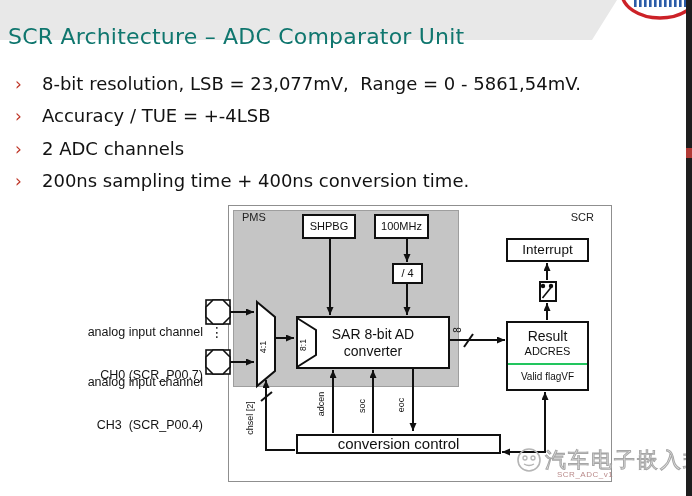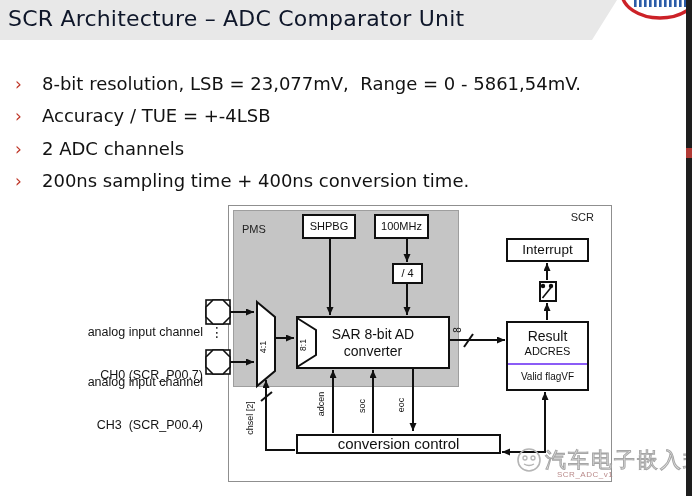--- a/index.html
+++ b/index.html
@@ -3,21 +3,21 @@
 <meta charset="utf-8">
 <style>
   html,body{margin:0;padding:0;}
   body{width:692px;height:496px;background:#fff;overflow:hidden;
        font-family:"DejaVu Sans",sans-serif;}
   #page{position:relative;width:692px;height:496px;overflow:hidden;}
 
   
   .titlebar{position:absolute;left:0;top:0;width:620px;height:40px;background:#e8e8e8;
             clip-path:polygon(0 0,617px 0,592px 40px,0 40px);}
-  .title{position:absolute;left:8px;top:6px;font-size:22px;color:#0f172a;letter-spacing:.2px;}
+  .title{position:absolute;left:8px;top:24px;font-size:22px;color:#0f766e;letter-spacing:.2px;}
   .logo{position:absolute;left:620px;top:0;width:66px;height:24px;}
 
   
   .bullet{position:absolute;left:15px;display:flex;align-items:flex-start;}
   .bullet .chev{color:#c0392b;font-size:17px;width:27px;line-height:24px;}
   .bullet .btxt{font-size:18px;color:#121212;line-height:24px;white-space:pre;}
   #b0{top:72px;} #b1{top:104px;} #b2{top:137px;} #b3{top:169px;}
 
   
   .diagram{position:absolute;left:228px;top:205px;width:384px;height:277px;
@@ -29,21 +29,21 @@
   .dbox{position:absolute;background:#fff;border:2px solid #101010;box-sizing:border-box;
         display:flex;align-items:center;justify-content:center;flex-direction:column;
         color:#101010;text-align:center;line-height:1.2;}
   #shpbg{left:73px;top:8px;width:54px;height:25px;font-size:11px;}
   #clock{left:145px;top:8px;width:55px;height:25px;font-size:11px;text-align:right;}
   #div4{left:163px;top:57px;width:31px;height:21px;font-size:11px;}
   #converter{left:67px;top:110px;width:154px;height:53px;font-size:14px;}
   #interrupt{left:277px;top:32px;width:83px;height:24px;font-size:13.5px;}
   #switchbox{left:310px;top:75px;width:18px;height:21px;}
   #resultbox{left:277px;top:115px;width:83px;height:70px;padding:0;justify-content:flex-start;}
-  .result-top{width:100%;height:42px;border-bottom:2px solid #8b5cf6;box-sizing:border-box;
+  .result-top{width:100%;height:42px;border-bottom:2px solid #22c55e;box-sizing:border-box;
               display:flex;flex-direction:column;align-items:center;justify-content:center;}
   .result-top .l1{font-size:14px;} .result-top .l2{font-size:11px;}
   .result-bot{width:100%;flex:1;display:flex;flex-direction:row;align-items:center;justify-content:center;}
   .result-bot .l1,.result-bot .l2{font-size:10px;line-height:1.25;}
   #control{left:67px;top:228px;width:205px;height:20px;font-size:15px;}
 
   
   .inlabel{position:absolute;left:20px;width:183px;text-align:right;font-size:12.5px;
            color:#141414;line-height:1.13;white-space:pre;font-family:"Liberation Sans",sans-serif;}
   #inlab0{top:297px;} #inlab1{top:347px;}
@@ -108,21 +108,21 @@
     <div>CH0 (SCR_P00.7)</div>
   </div>
   <div class="dots">⋮</div>
   <div class="inlabel" id="inlab1">
     <div>analog input channel</div>
     <div>CH3  (SCR_P00.4)</div>
   </div>
 
   <div class="diagram">
     <div class="grayzone"></div>
-    <div class="zonelabel" style="left:13px;top:17px;text-align:center;">PMS</div>
+    <div class="zonelabel" style="left:13px;top:5px;text-align:center;">PMS</div>
     <div class="zonelabel" style="right:17px;top:5px;">SCR</div>
 
     <div class="dbox" id="shpbg">
       <span>SHPBG</span>
     </div>
     <div class="dbox" id="clock">
       <span>100MHz</span>
     </div>
     <div class="dbox" id="div4">
       <span>/ 4</span>

